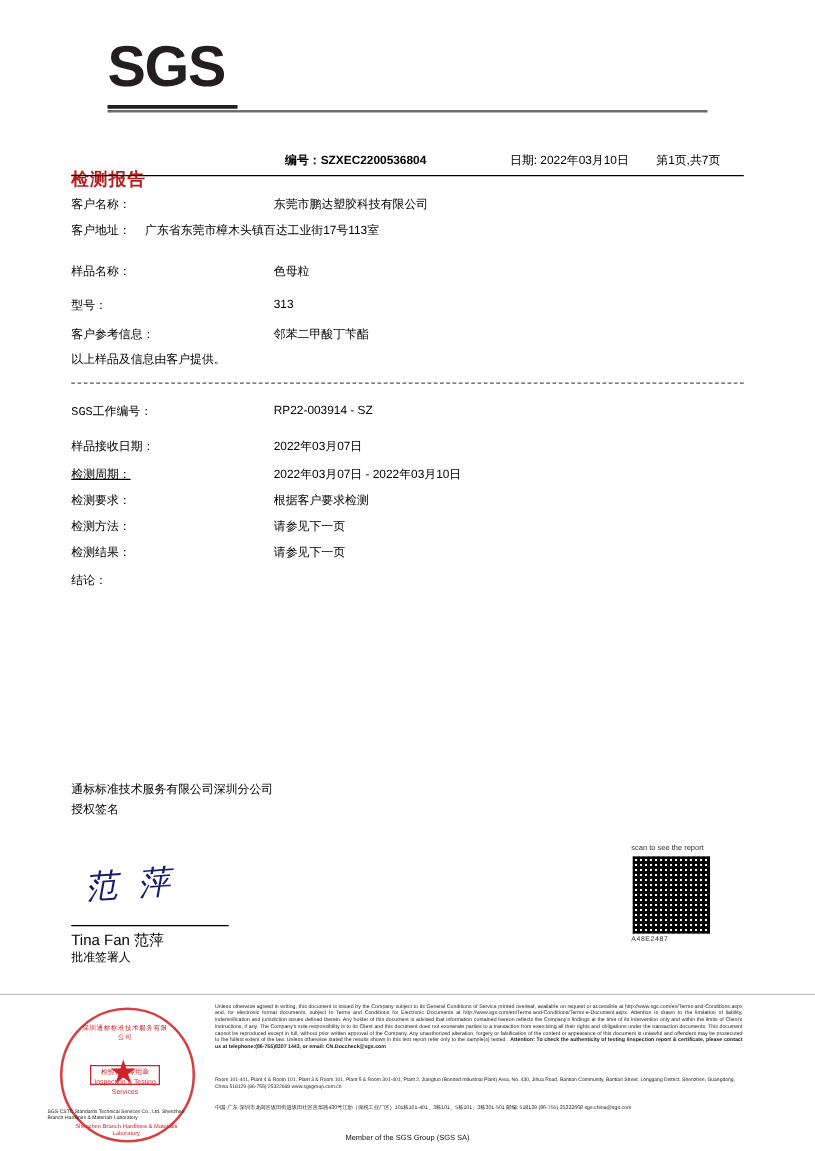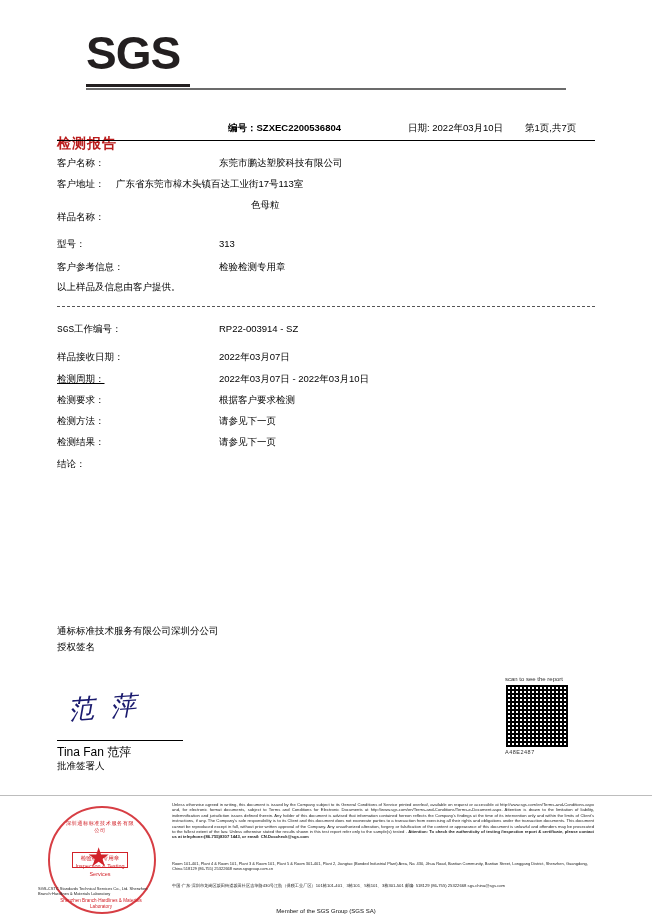--- a/index.html
+++ b/index.html
@@ -334,27 +334,27 @@
 
   <div class="hr" style="top:140px;"></div>
 
   <div class="lbl" style="top:157px;">客户名称：</div>
   <div class="val2" style="top:157px;">东莞市鹏达塑胶科技有限公司</div>
 
   <div class="lbl" style="top:178px;">客户地址：</div>
   <div class="val2" style="top:178px;left:116px;">广东省东莞市樟木头镇百达工业街17号113室</div>
 
   <div class="lbl" style="top:211px;">样品名称：</div>
-  <div class="val2" style="top:199px;margin-left:32px;">色母粒</div>
+  <div class="val2" style="top:211px;">色母粒</div>
 
   <div class="lbl" style="top:238px;">型号：</div>
   <div class="val2" style="top:238px;">313</div>
 
   <div class="lbl" style="top:261px;">客户参考信息：</div>
-  <div class="val2" style="top:261px;">检验检测专用章</div>
+  <div class="val2" style="top:261px;">邻苯二甲酸丁苄酯</div>
 
   <div class="note" style="top:281px;">以上样品及信息由客户提供。</div>
 
   <div class="hr-dash" style="top:306px;"></div>
 
   <div class="lbl" style="top:323px;font-family:Liberation Mono, monospace;">SGS工作编号：</div>
   <div class="val2" style="top:323px;">RP22-003914 - SZ</div>
 
   <div class="lbl" style="top:351px;">样品接收日期：</div>
   <div class="val2" style="top:351px;">2022年03月07日</div>

